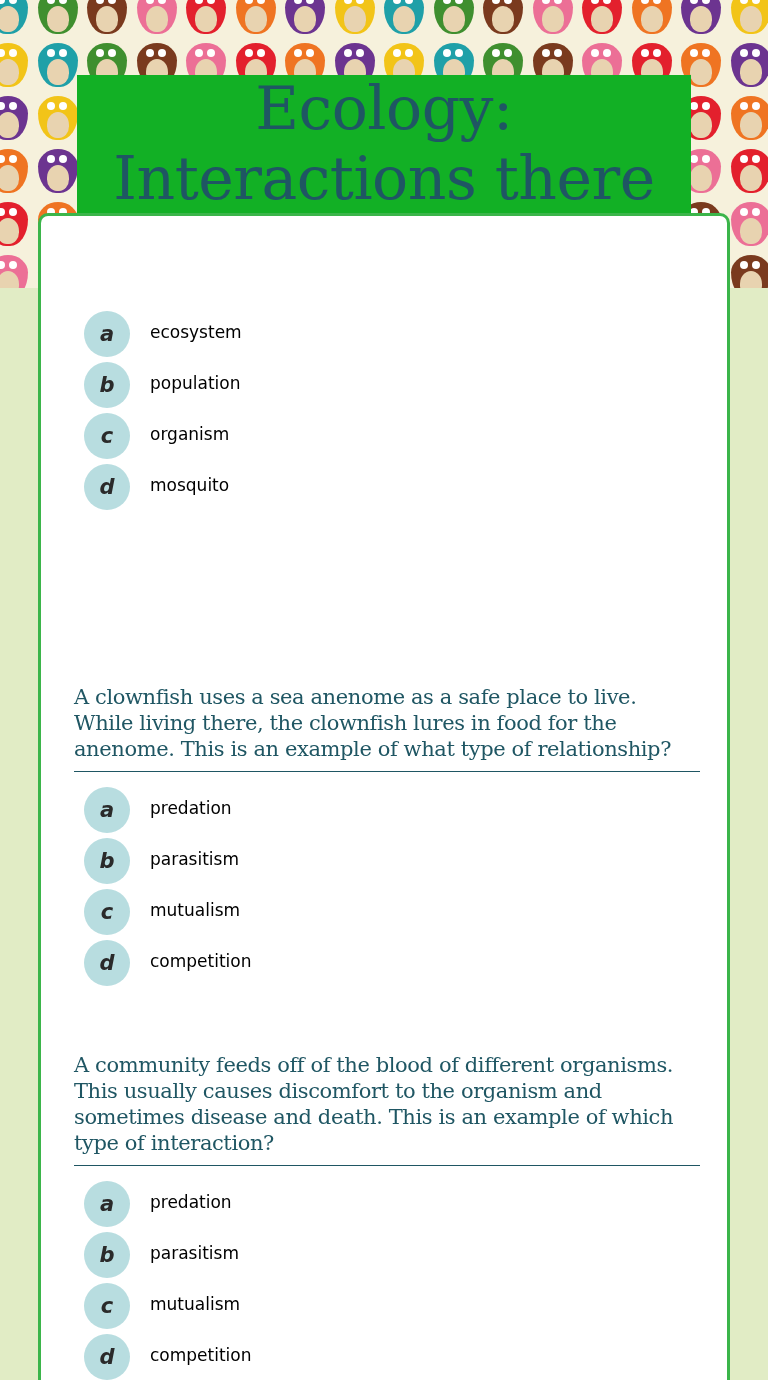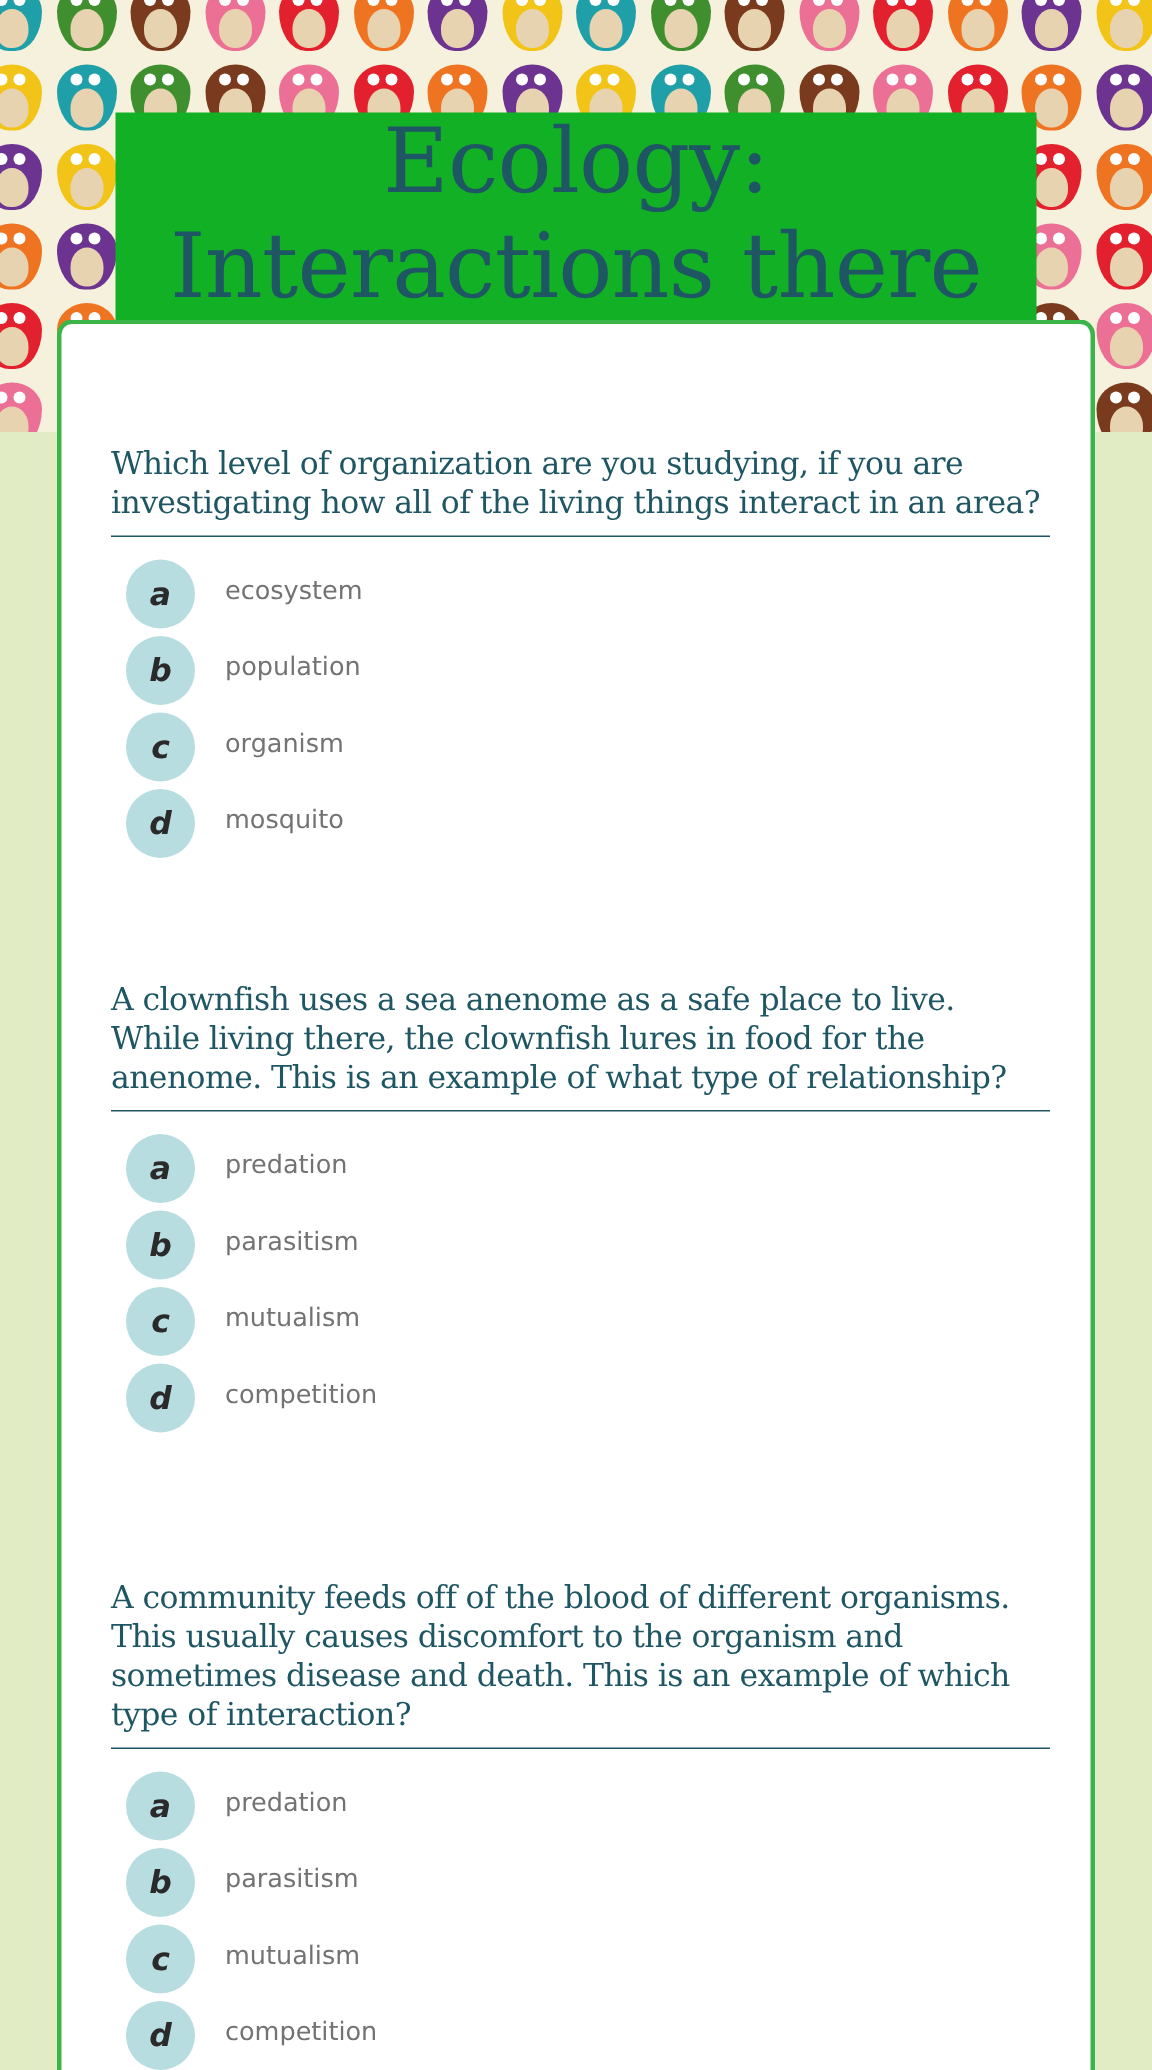--- a/index.html
+++ b/index.html
@@ -56,21 +56,21 @@
   }
   .opt-circle {
     position: absolute; left: 10px; top: 0; width: 46px; height: 46px;
     border-radius: 50%; background: #b8dde0;
     display: flex; align-items: center; justify-content: center;
     font-family: "DejaVu Sans", sans-serif; font-size: 21px; font-weight: bold;
     color: #2a2a2a; font-style: italic;
   }
   .opt-label {
     position: absolute; left: 76px; top: 11px;
-    font-family: "DejaVu Sans", sans-serif; font-size: 17px; color: #737373;
+    font-family: "DejaVu Sans", sans-serif; font-size: 17px; color: #000000;
   }
 </style>
 </head>
 <body>
 
 <div class="owl-bg" id="owlbg">
     <div class="owl" style="left: -12px; top: -10px; background: rgb(31, 160, 168);"></div>
     <div class="owl" style="left: 37.5px; top: -10px; background: rgb(63, 143, 47);"></div>
     <div class="owl" style="left: 87px; top: -10px; background: rgb(122, 58, 30);"></div>
     <div class="owl" style="left: 136.5px; top: -10px; background: rgb(236, 111, 150);"></div>
@@ -167,42 +167,41 @@
     <div class="owl" style="left: 681px; top: 255px; background: rgb(63, 143, 47);"></div>
     <div class="owl" style="left: 730.5px; top: 255px; background: rgb(122, 58, 30);"></div>
   </div>
 
 <div class="title-box"></div>
 <h1 class="title">Ecology: Interactions there</h1>
 
 <div class="card">
 
   <div class="question" style="top:80px;">
-    <p class="q-text">Which level of organization are you studying, if you are investigating how all of the living things interact in an area?</p>
     <ul class="options" style="margin-top:15px;">
       <li class="option">
         <span class="opt-circle">a</span>
         <span class="opt-label">ecosystem</span>
       </li>
       <li class="option">
         <span class="opt-circle">b</span>
         <span class="opt-label">population</span>
       </li>
       <li class="option">
         <span class="opt-circle">c</span>
         <span class="opt-label">organism</span>
       </li>
       <li class="option">
         <span class="opt-circle">d</span>
         <span class="opt-label">mosquito</span>
       </li>
     </ul>
   </div>
 
-  <div class="question" style="top:437px;">
+  <div class="question" style="top:468px;">
     <p class="q-text">A clownfish uses a sea anenome as a safe place to live. While living there, the clownfish lures in food for the anenome. This is an example of what type of relationship?</p>
     <ul class="options" style="margin-top:15px;">
       <li class="option">
         <span class="opt-circle">a</span>
         <span class="opt-label">predation</span>
       </li>
       <li class="option">
         <span class="opt-circle">b</span>
         <span class="opt-label">parasitism</span>
       </li>

